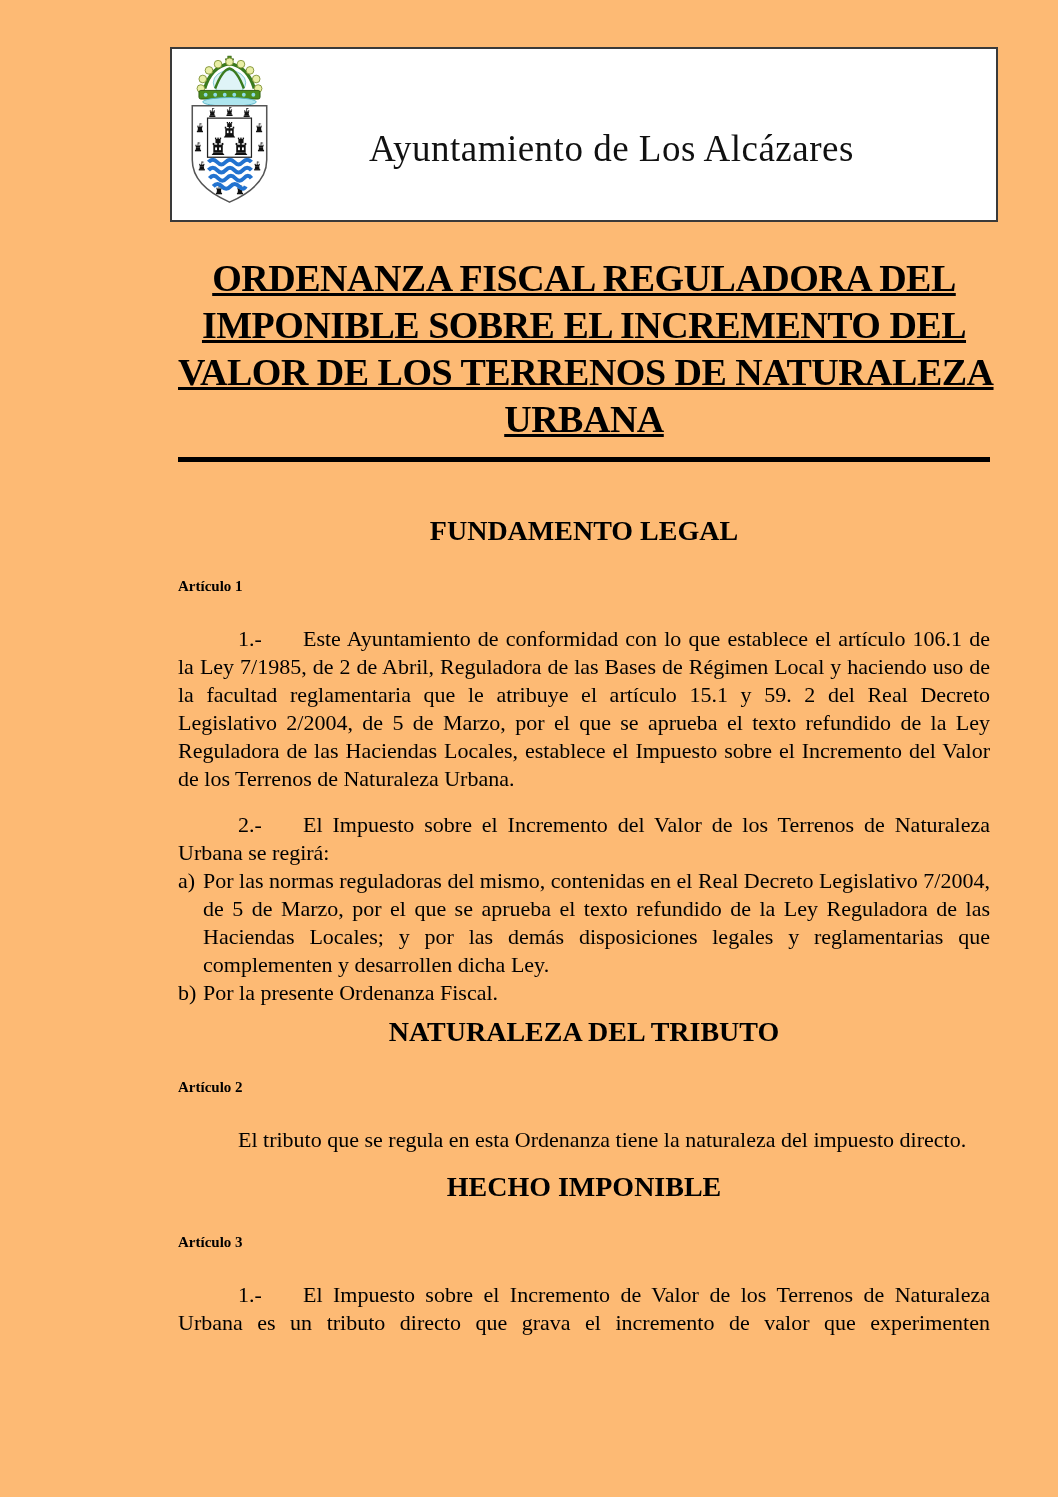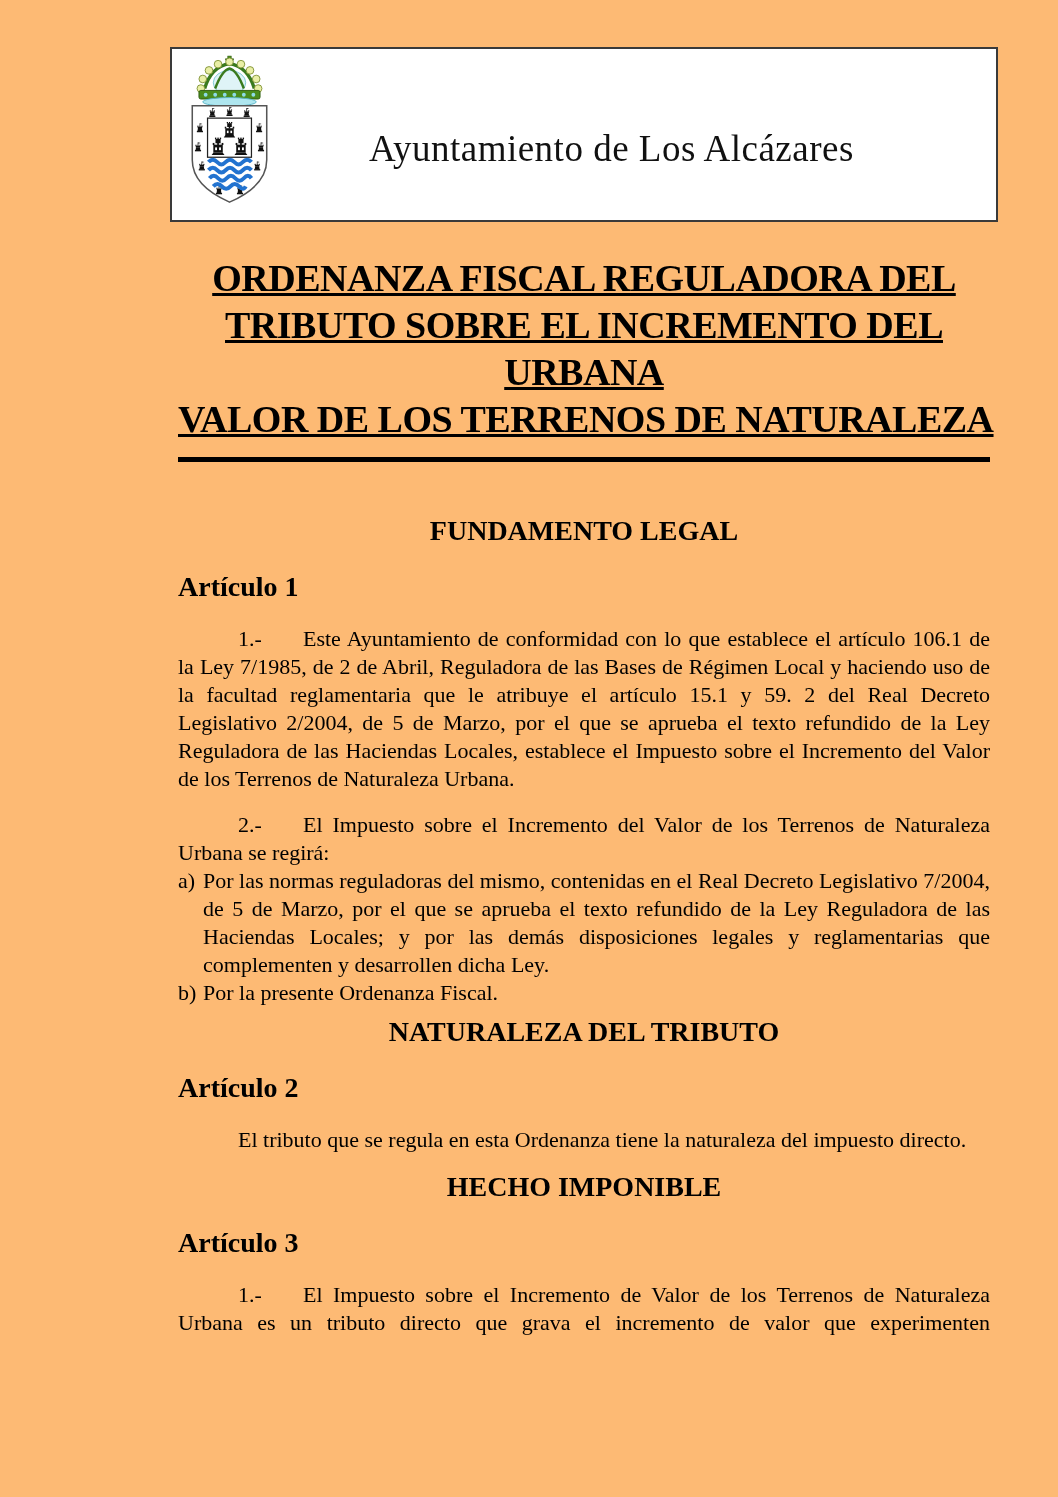--- a/index.html
+++ b/index.html
@@ -55,21 +55,21 @@
     margin: 14px 0 54px;
   }
   .section-heading {
     font-size: 28px;
     line-height: 30px;
     font-weight: bold;
     text-align: center;
     margin: 10px 0 26px;
   }
   .article-title {
-    font-size: 28px;
+    font-size: 15px;
     line-height: 29px;
     font-weight: bold;
     margin: 0 0 24px;
   }
   .para { margin: 0 0 18px; text-align: justify; }
   .para.keep { margin-bottom: 0; }
   .pnum { display: inline-block; margin-left: 60px; width: 65px; }
   .indent { text-indent: 60px; }
   .justify-last { text-align-last: justify; }
   .list-item { margin: 0; padding-left: 25px; text-align: justify; }
@@ -167,23 +167,23 @@
         </g>
       </svg>
     </div>
     <div class="header-title">Ayuntamiento de Los Alcázares</div>
   </div>
 
   <div class="content">
 
     <div class="doc-title">
       <div class="tline">ORDENANZA FISCAL REGULADORA DEL</div>
-      <div class="tline">TRIBUTO SOBRE EL INCREMENTO DEL</div>
+      <div class="tline">IMPONIBLE SOBRE EL INCREMENTO DEL</div>
+      <div class="tline">VALOR DE LOS TERRENOS DE NATURALEZA</div>
       <div class="tline">URBANA</div>
-      <div class="tline">VALOR DE LOS TERRENOS DE NATURALEZA</div>
     </div>
 
     <div class="rule"></div>
 
     <div class="section-heading">FUNDAMENTO LEGAL</div>
 
     <div class="article-title">Artículo 1</div>
 
     <p class="para"><span class="pnum">1.-</span><span>Este Ayuntamiento de conformidad con lo que establece el artículo 106.1 de la Ley 7/1985, de 2 de Abril, Reguladora de las Bases de Régimen Local y haciendo uso de la facultad reglamentaria que le atribuye el artículo 15.1 y 59. 2 del Real Decreto Legislativo 2/2004, de 5 de Marzo, por el que se aprueba el texto refundido de la Ley Reguladora de las Haciendas Locales, establece el Impuesto sobre el Incremento del Valor de los Terrenos de Naturaleza Urbana.</span></p>
 

